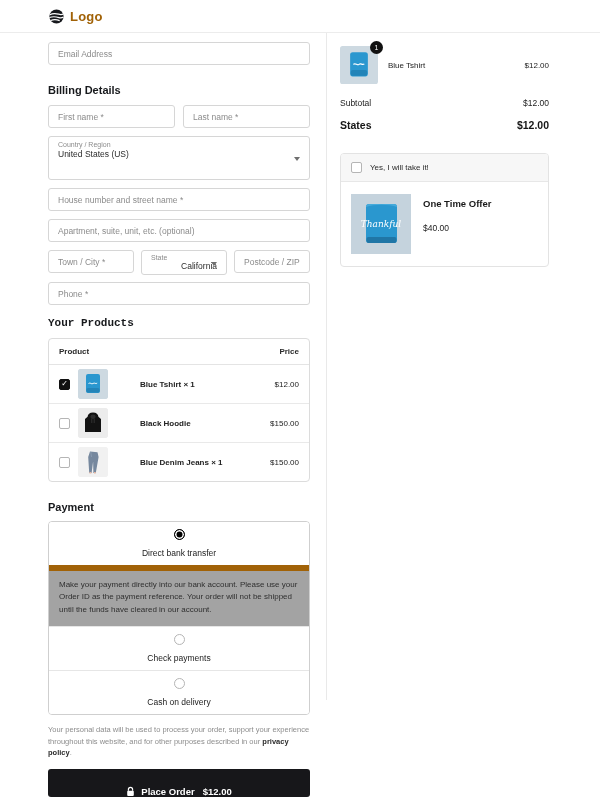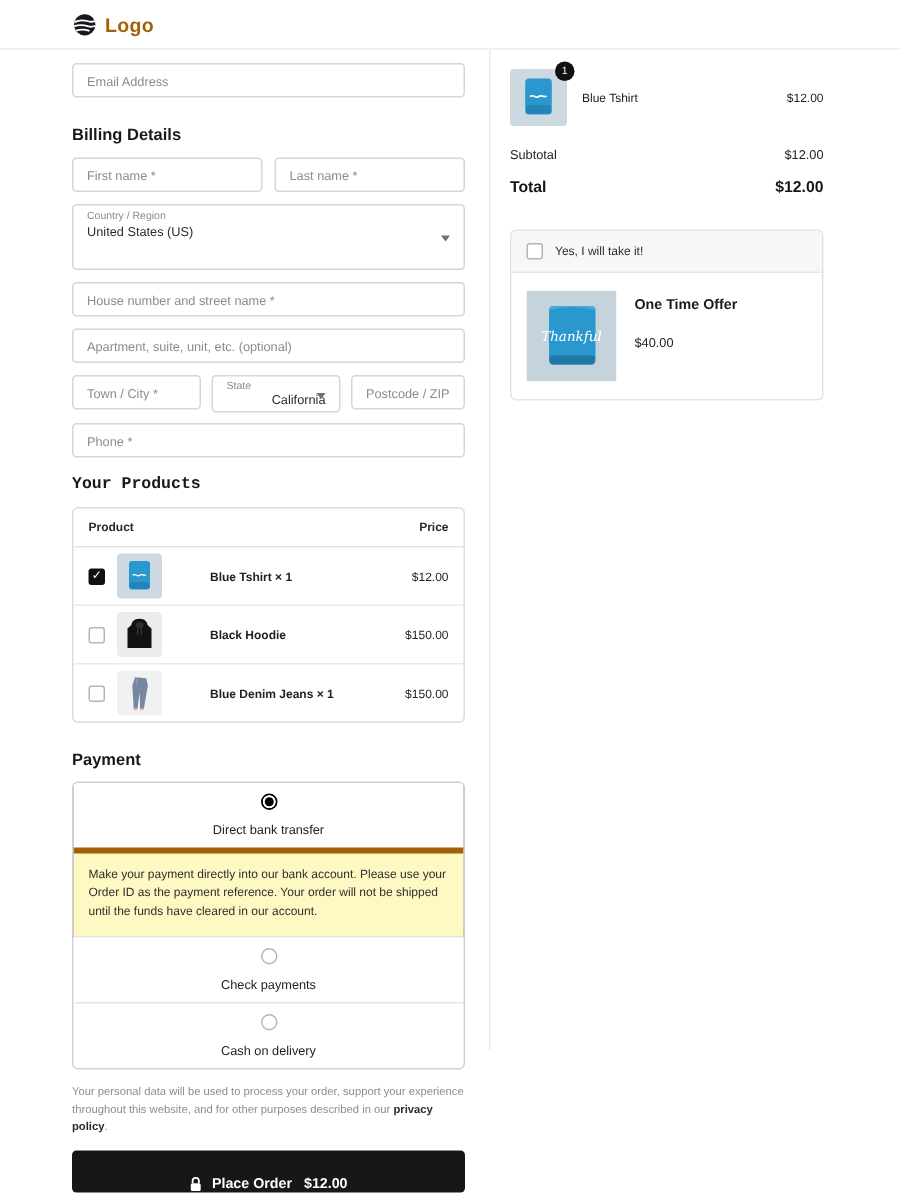--- a/index.html
+++ b/index.html
@@ -40,21 +40,21 @@
   .prow .pname { font-size:8px; font-weight:bold; color:#222; margin-left:9px; flex:1;padding-left:23px; }
   .prow .pprice { font-size:8px; color:#222; }
   .cb { width:11px; height:11px; border:1px solid #b5b5b5; border-radius:2px; background:#fff; flex:0 0 auto; display:flex; align-items:center; justify-content:center; cursor:pointer; }
   .cb.checked { background:#111; border-color:#111; color:#fff; font-size:8px; line-height:1; }
   .thumb { width:30px; height:30px; border-radius:3px; margin-left:8px; flex:0 0 auto; overflow:hidden; }
 
   
   .paybox { border:1px solid #cfcfcf; border-radius:4px; margin-top:8px; overflow:hidden; background:#fff; }
   .pay-sel { border:1px solid #4c4c4c; border-radius:2px; margin:-1px; }
   .pay-opt { display:flex; align-items:center; gap:8px; padding:7px 10px; background:#fff; cursor:pointer;flex-direction:column; }
-  .pay-desc { border-top:4px solid #a16207; padding:8px 10px 10px 10px; font-size:8px; line-height:1.55; color:#2f2f2f; background:#fef9c3; }
+  .pay-desc { border-top:6px solid #a16207; padding:8px 10px 10px 10px; font-size:8px; line-height:1.55; color:#2f2f2f; background:#a3a3a3; }
   .pay-plain { border-top:1px solid #e6e6e6; }
   .radio { width:11px; height:11px; border-radius:50%; flex:0 0 auto; }
   .radio.on { background:#000; box-shadow:inset 0 0 0 1.5px #fff, inset 0 0 0 5px #000; border:1px solid #000; }
   .radio.off { border:1px solid #b5b5b5; background:#fff; }
   .pay-label { font-size:8.5px; color:#222; }
 
   .privacy { margin-top:9px; font-size:7.5px; line-height:1.55; color:#8d8d8d; }
   .privacy .plink { color:#2b2b2b; font-weight:bold; cursor:pointer; }
 
   .order-btn { margin-top:10px; width:100%; height:28px; background:#17171a; border:none; border-radius:3px; color:#fff; display:flex; align-items:flex-end; justify-content:center; gap:6px; cursor:pointer; }
@@ -241,21 +241,21 @@
       <span class="sum-name">Blue Tshirt</span>
       <span class="sum-price">$12.00</span>
     </div>
 
     <div class="sum-row">
       <span class="lab">Subtotal</span>
       <span class="val">$12.00</span>
     </div>
 
     <div class="tot-row">
-      <span class="lab">Total</span>
+      <span class="lab">States</span>
       <span class="val">$12.00</span>
     </div>
 
     <div class="offer-card">
       <div class="offer-head">
         <span class="cb"></span>
         <span class="olabel">Yes, I will take it!</span>
       </div>
       <div class="offer-body">
         <span class="offer-img">

